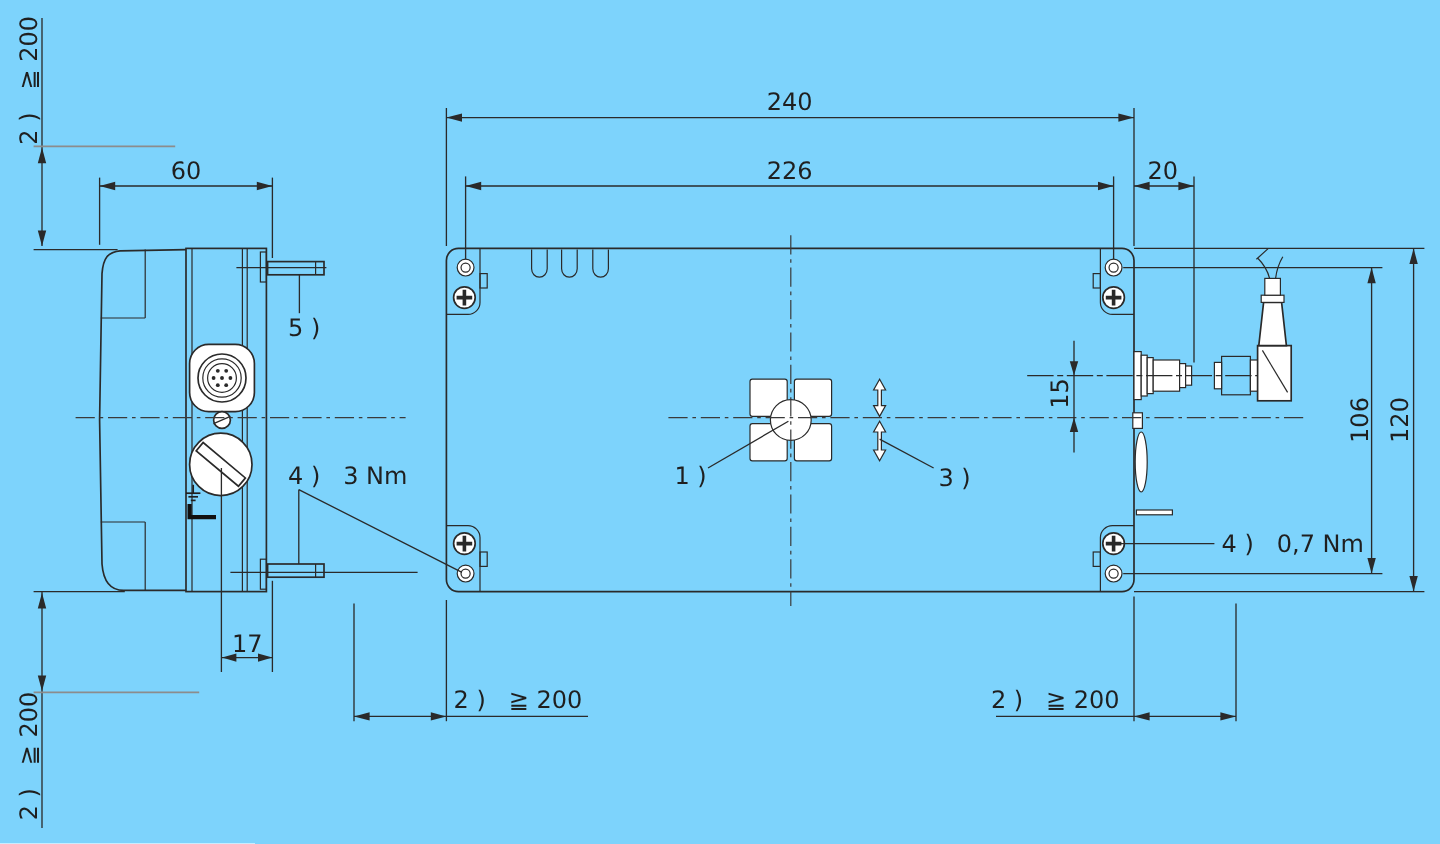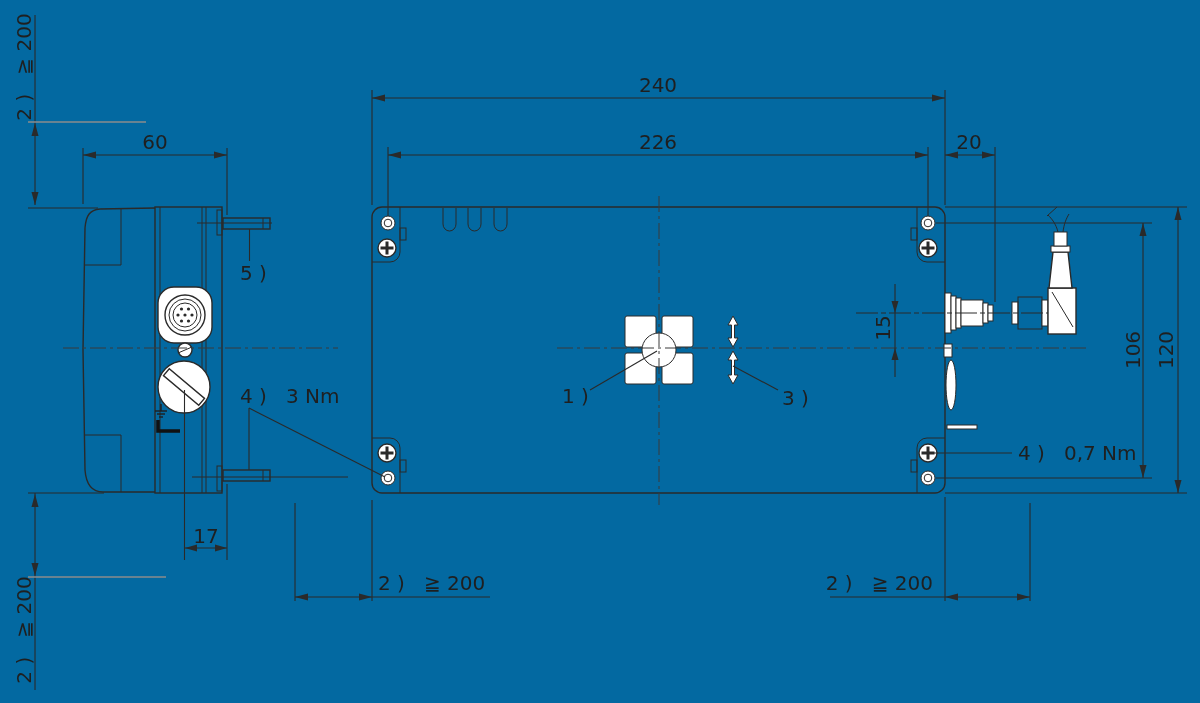--- a/index.html
+++ b/index.html
@@ -1,16 +1,16 @@
 <!DOCTYPE html>
 <html><head>
 <meta charset="utf-8">
 <style>
   html,body{margin:0;padding:0;background:#ffffff;}
-  .sheet{position:relative;width:1200px;height:703px;background:#0369a1;overflow:hidden;}
+  .sheet{position:relative;width:1200px;height:703px;background:#7dd3fc;overflow:hidden;}
   svg{display:block;}
   svg text{
     font-family:"DejaVu Sans","Liberation Sans",sans-serif;
     font-size:20px;
     fill:#1f1f1f;
     white-space:pre;
   }
   .outline{stroke:#2a2a2a;stroke-width:1.4;fill:none;}
   .thin{stroke:#2a2a2a;stroke-width:1;fill:none;}
   .dim{stroke:#2a2a2a;stroke-width:1.1;fill:none;}

